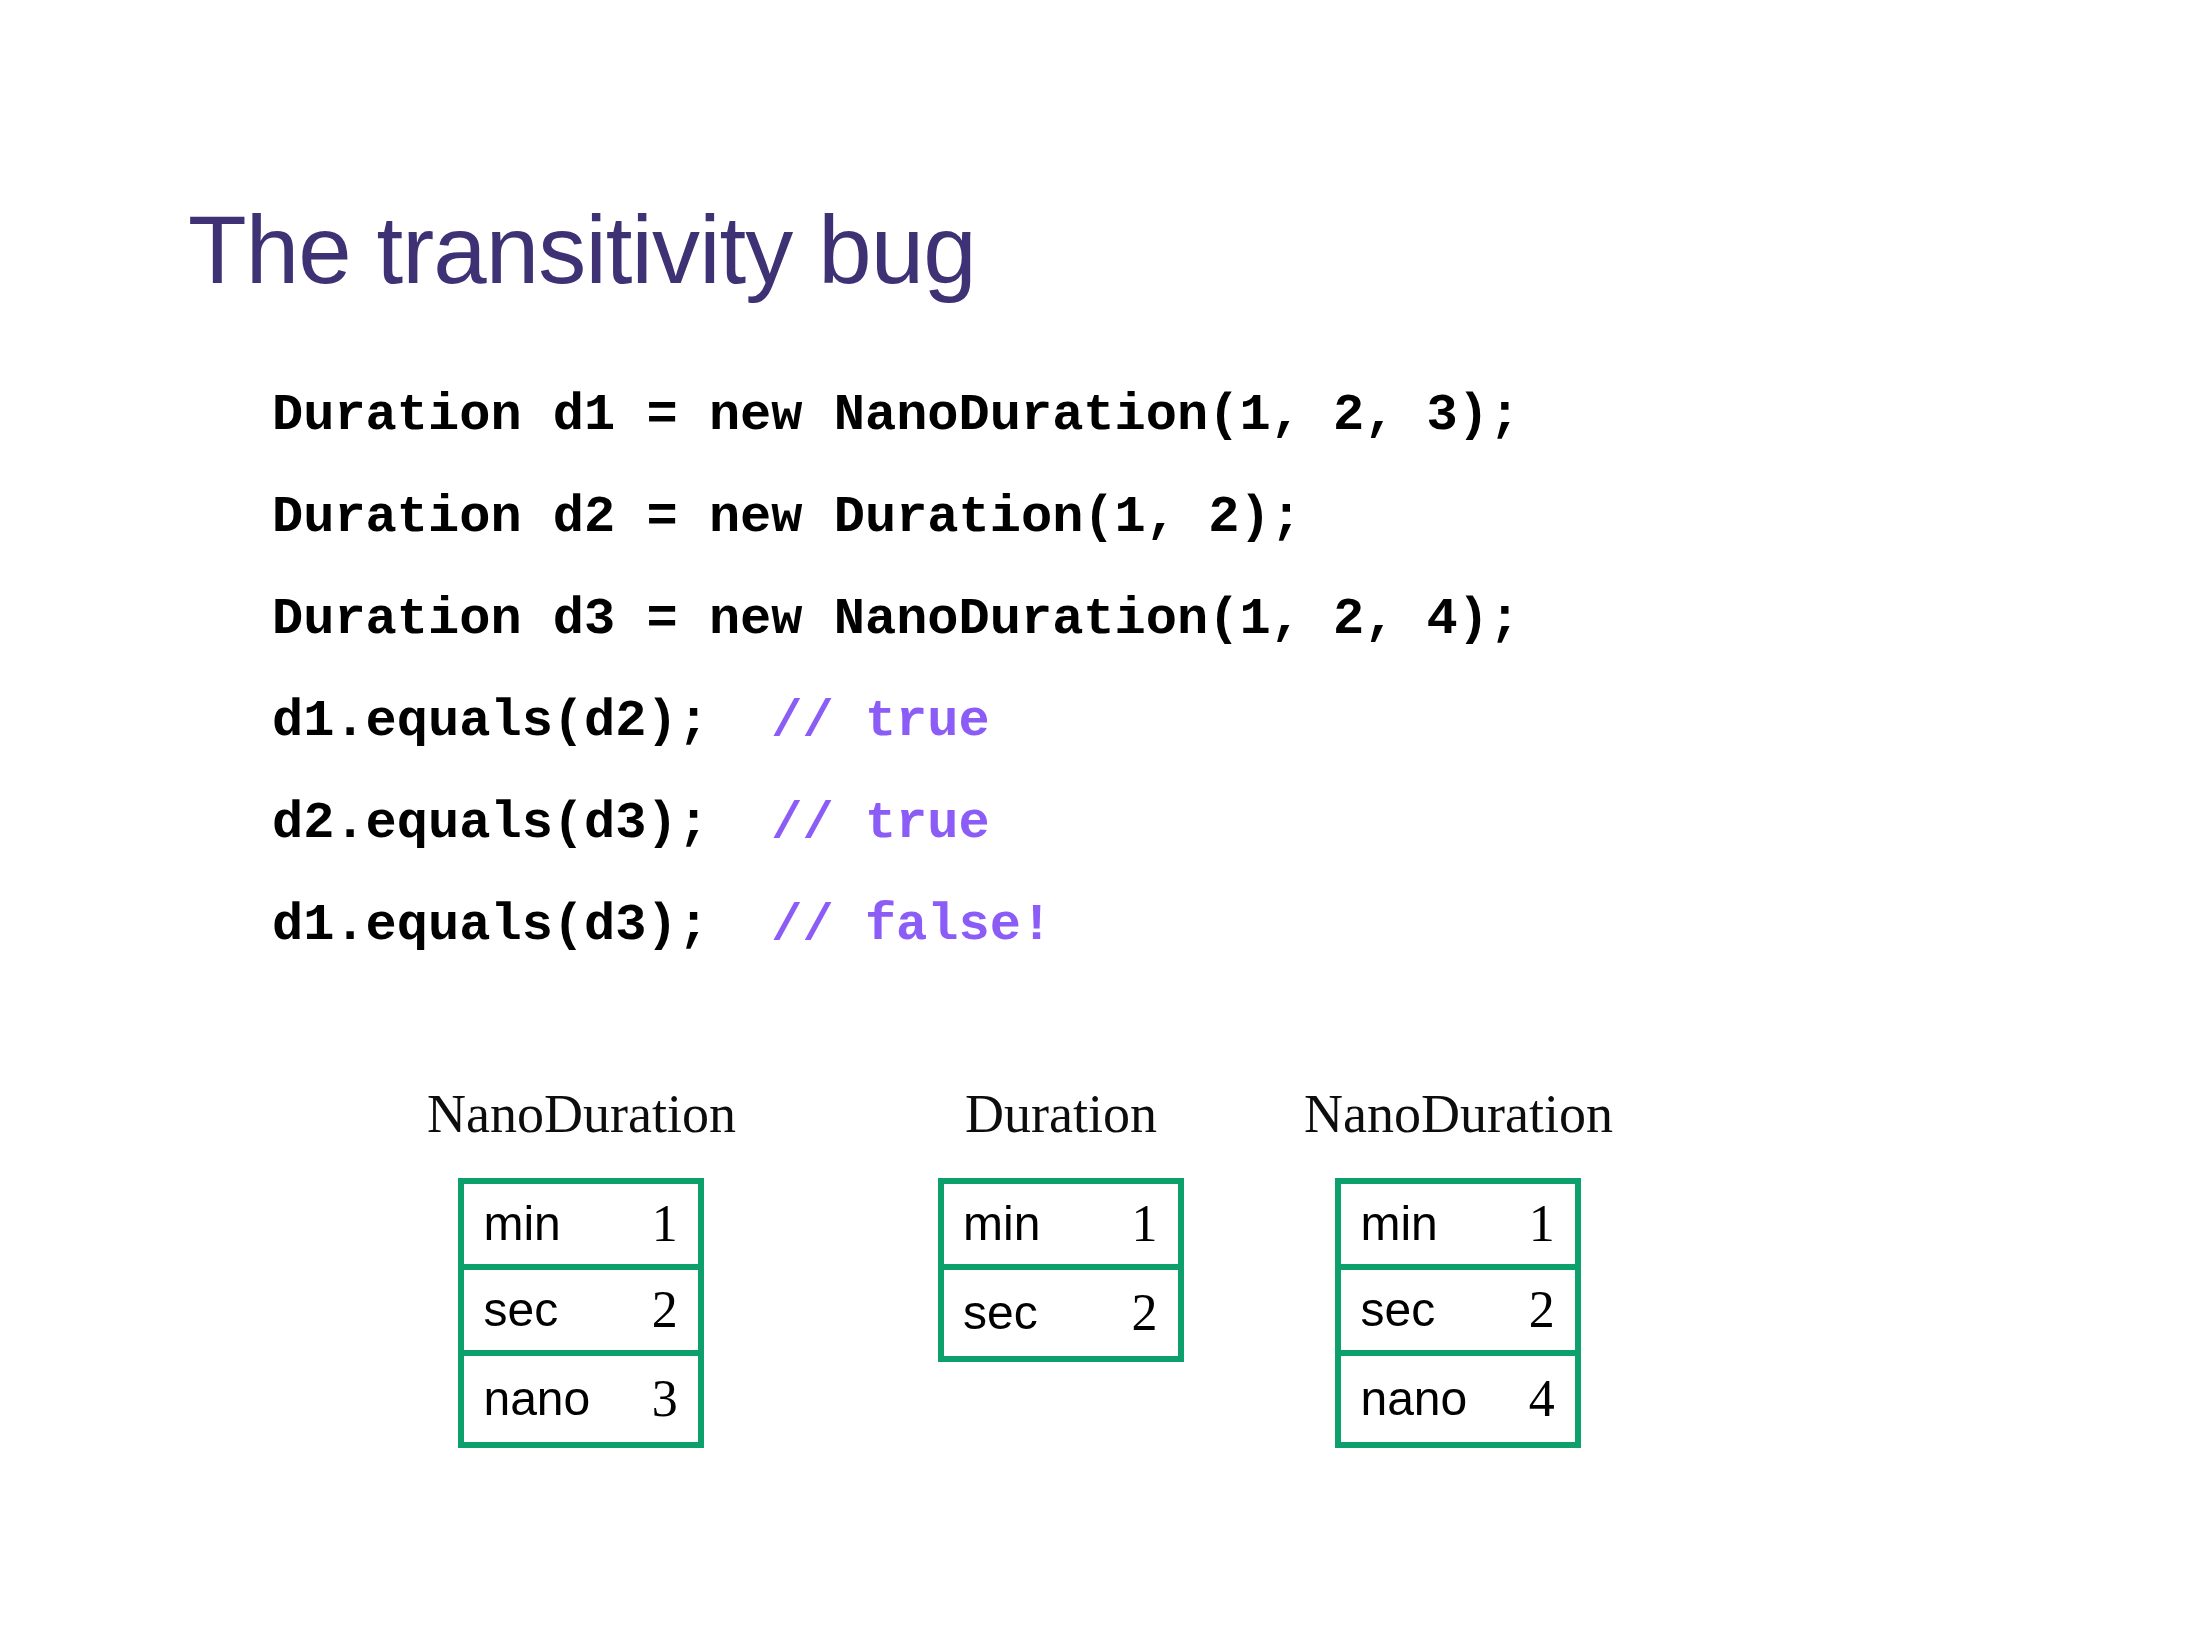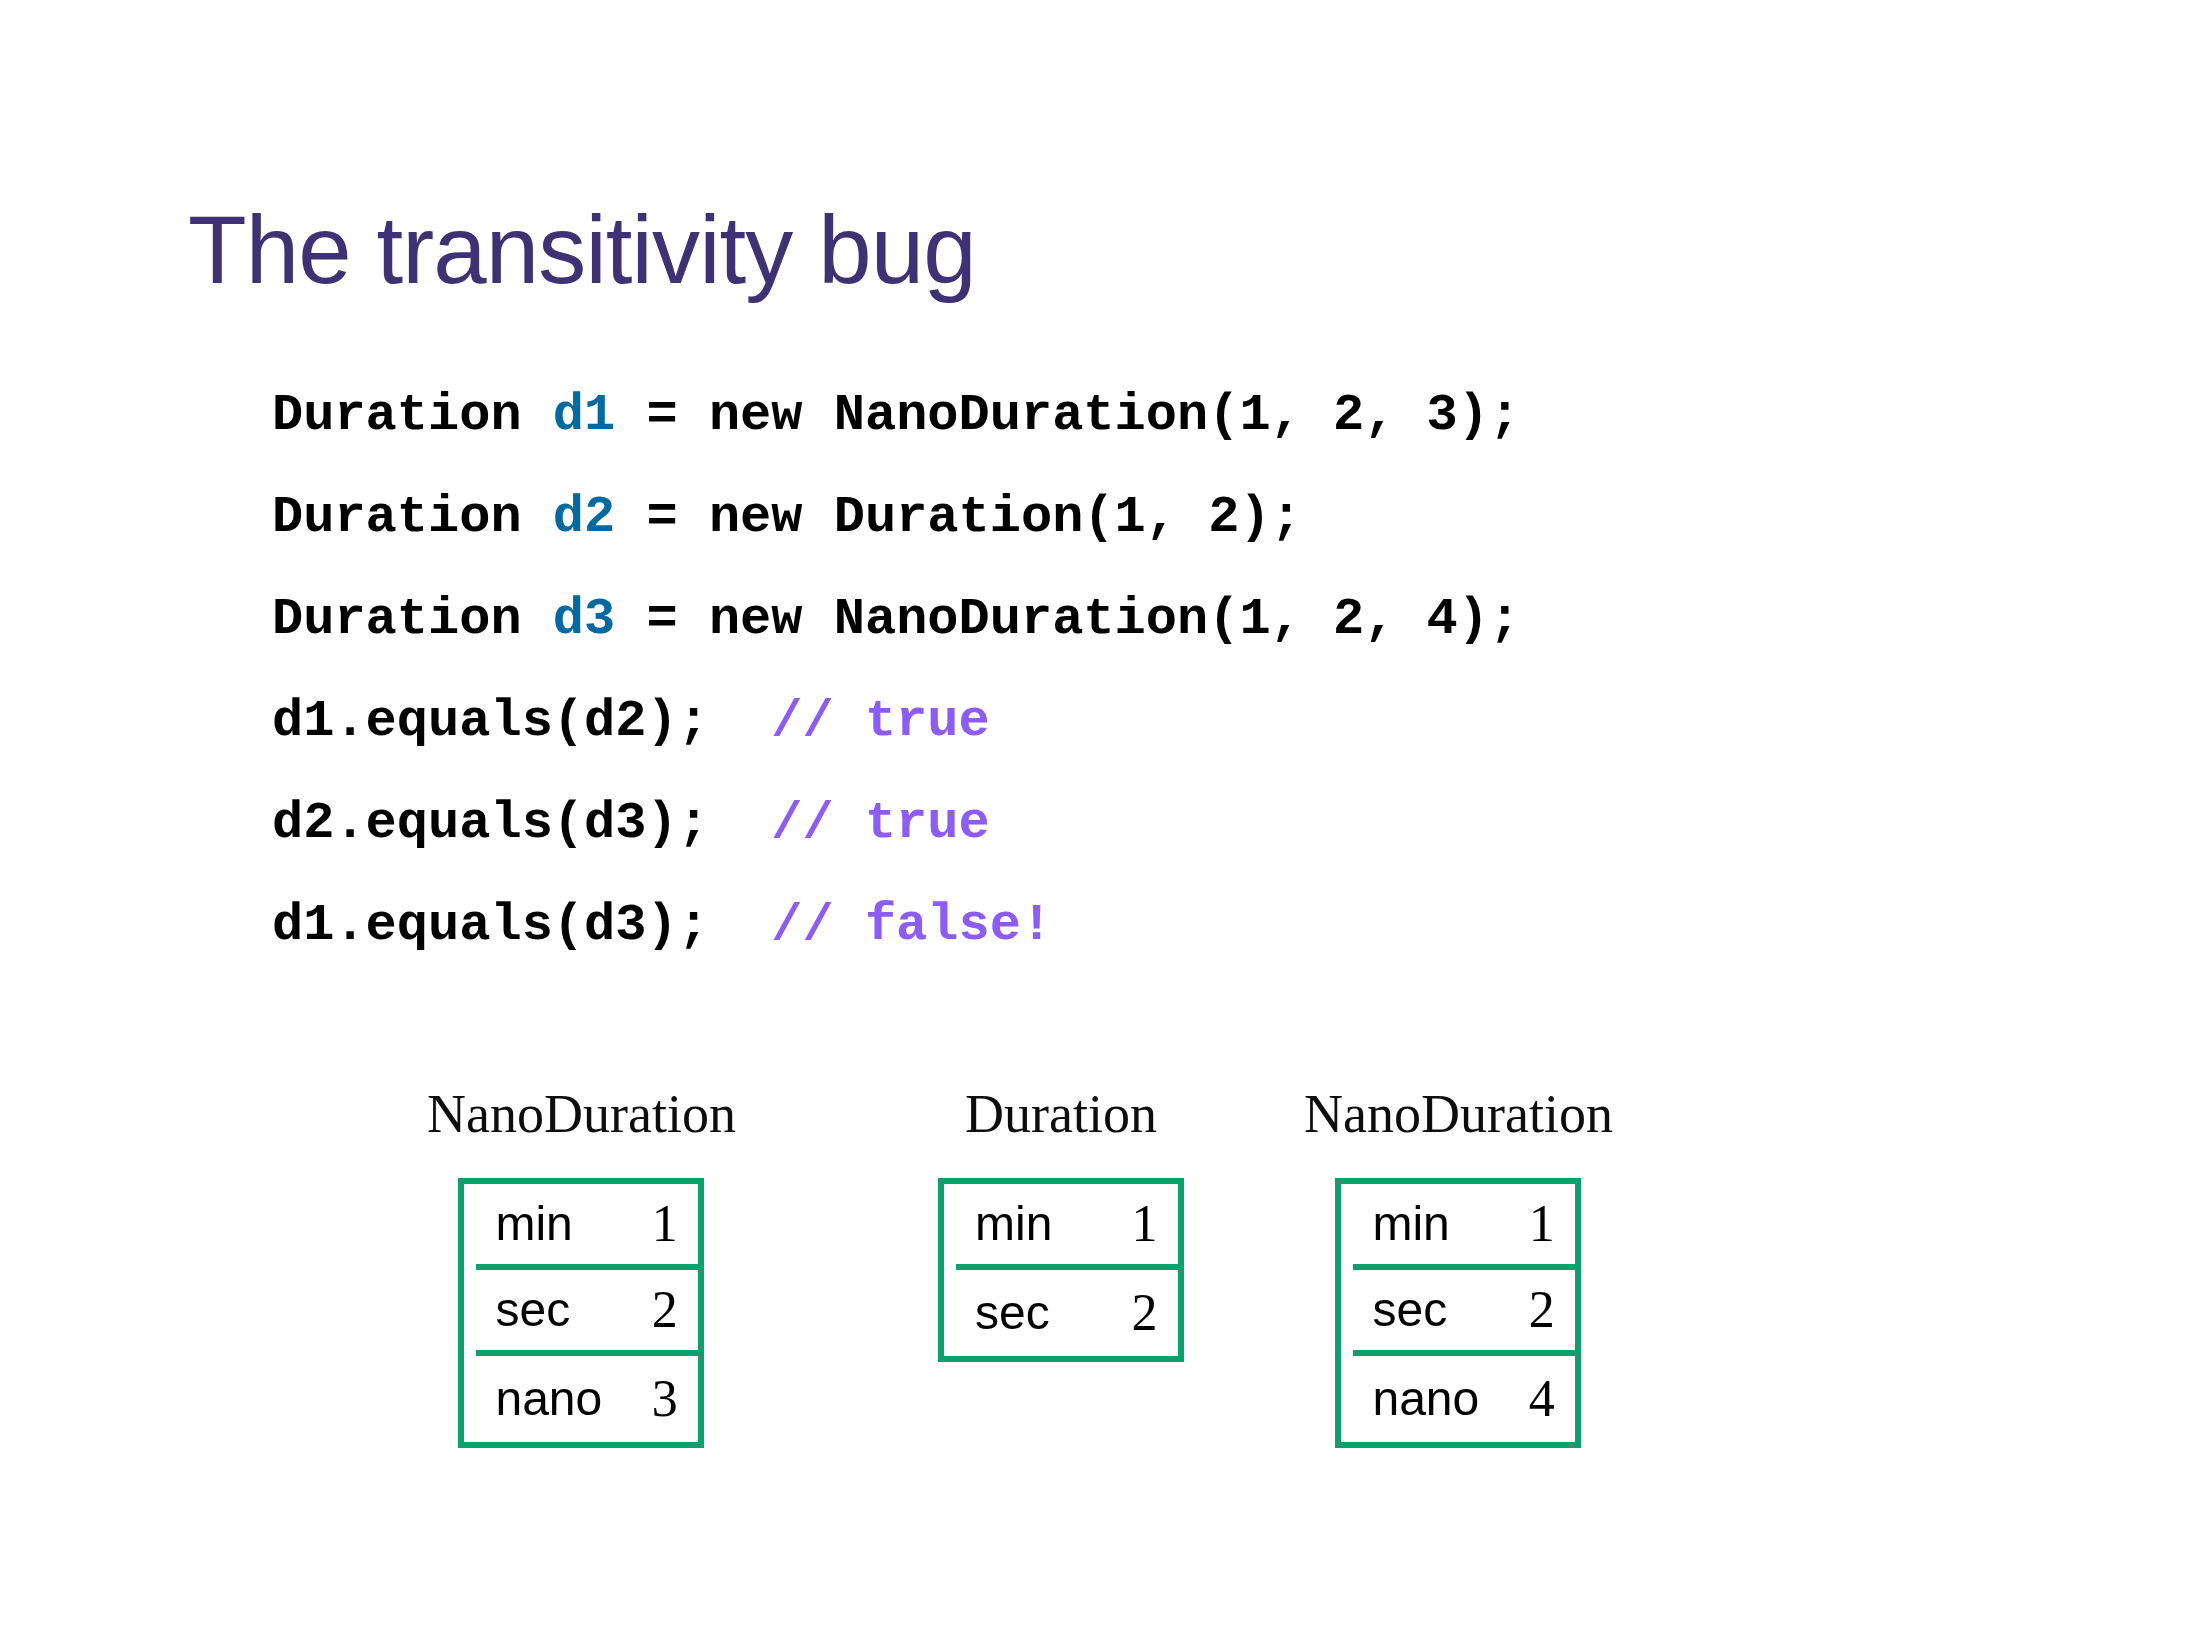--- a/index.html
+++ b/index.html
@@ -44,21 +44,21 @@
     font-family: "Liberation Mono", "DejaVu Sans Mono", monospace;
     font-size: 52px;
     font-weight: bold;
     line-height: 102px;
     color: #000000;
     white-space: pre;
   }
   .code-line {
     white-space: pre;
   }
-  .tok-var    { color: #0369a1; }
+  .tok-var    { color: #000000; }
   .tok-plain  { color: #000000; }
   .tok-comment{ color: #8b5cf6; }
 
   
   .objects-row {
     position: absolute;
     left: 0;
     top: 1060px;
     width: 2203px;
     height: 404px;
@@ -81,21 +81,20 @@
     font-weight: 400;
     margin-top: 24px;
   }
 
   .obj-box {
     margin: 34px auto 0 auto;
     border: 6px solid #0DA06C;
     background: #ffffff;
     box-sizing: border-box;
     width: 246px;
-    padding-left: 12px;
   }
 
   .obj-row {
     display: flex;
     align-items: center;
     justify-content: space-between;
     height: 86px;
     padding: 0 20.6px 0 19px;
     box-sizing: border-box;
     border-bottom: 6px solid #0DA06C;

